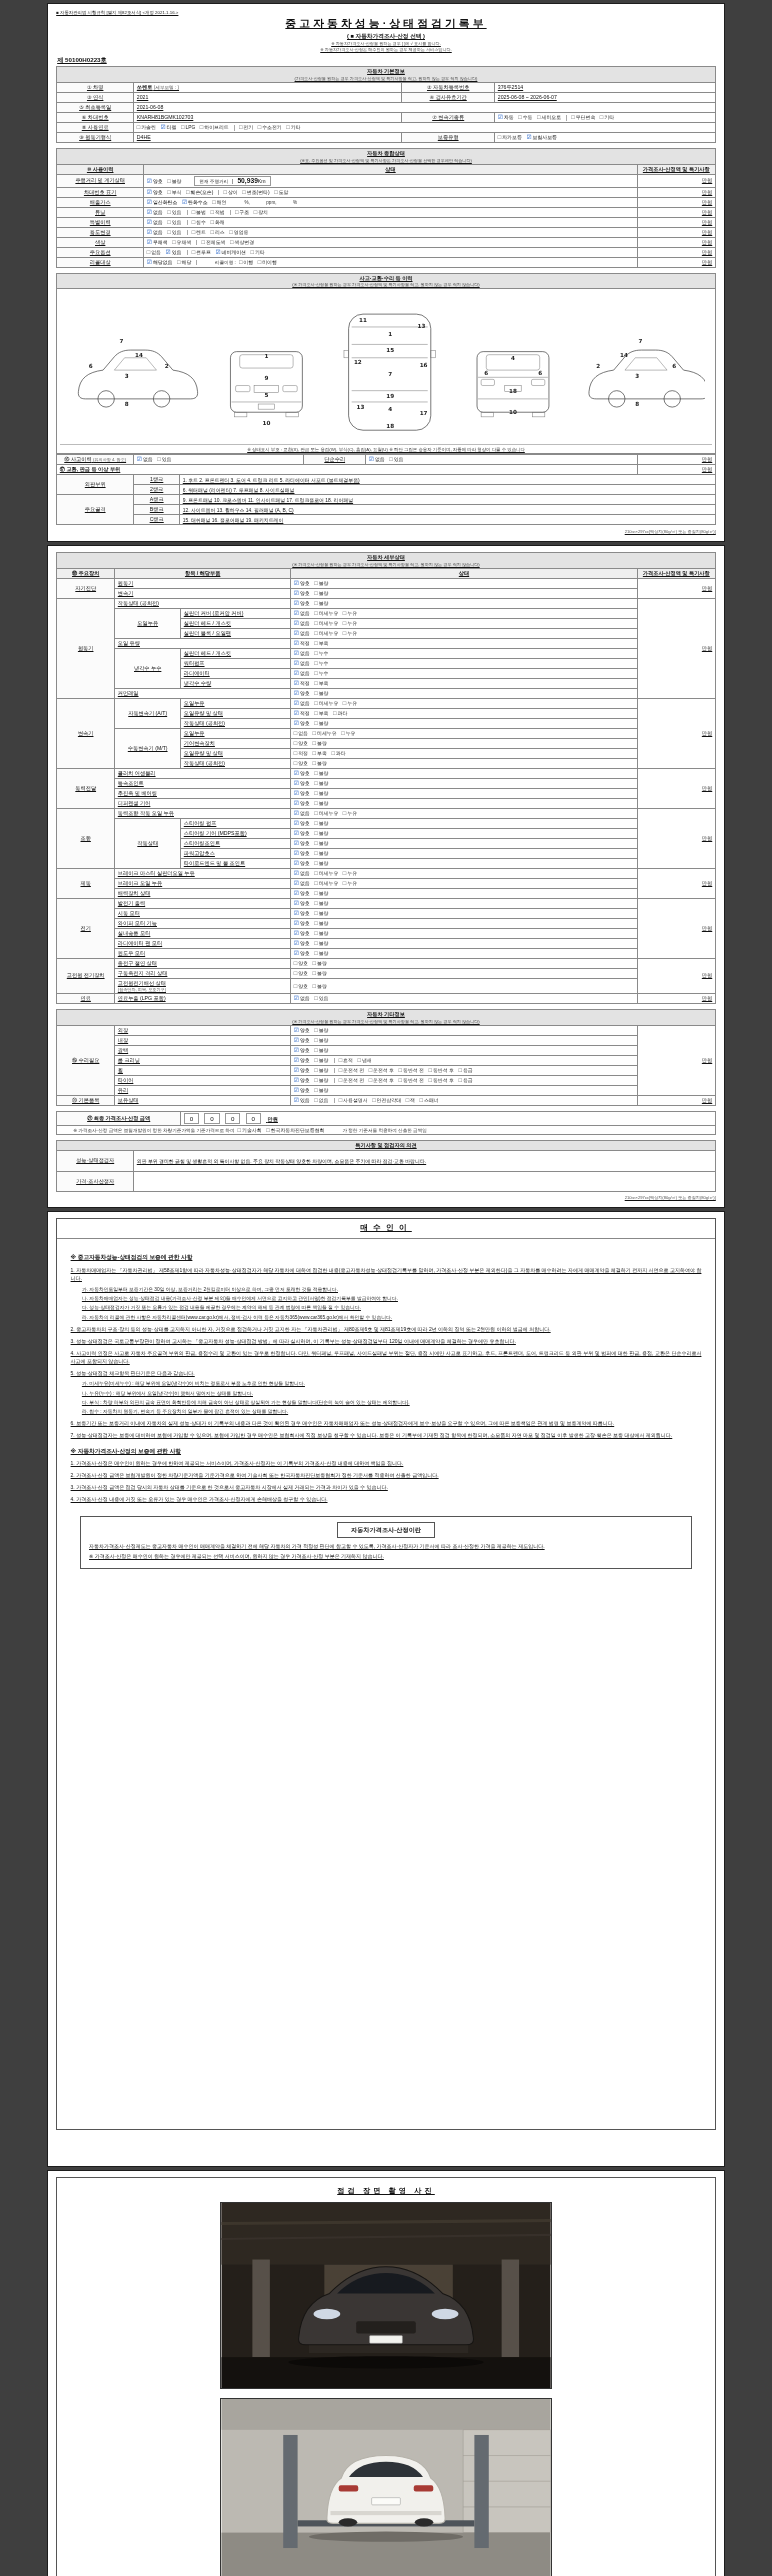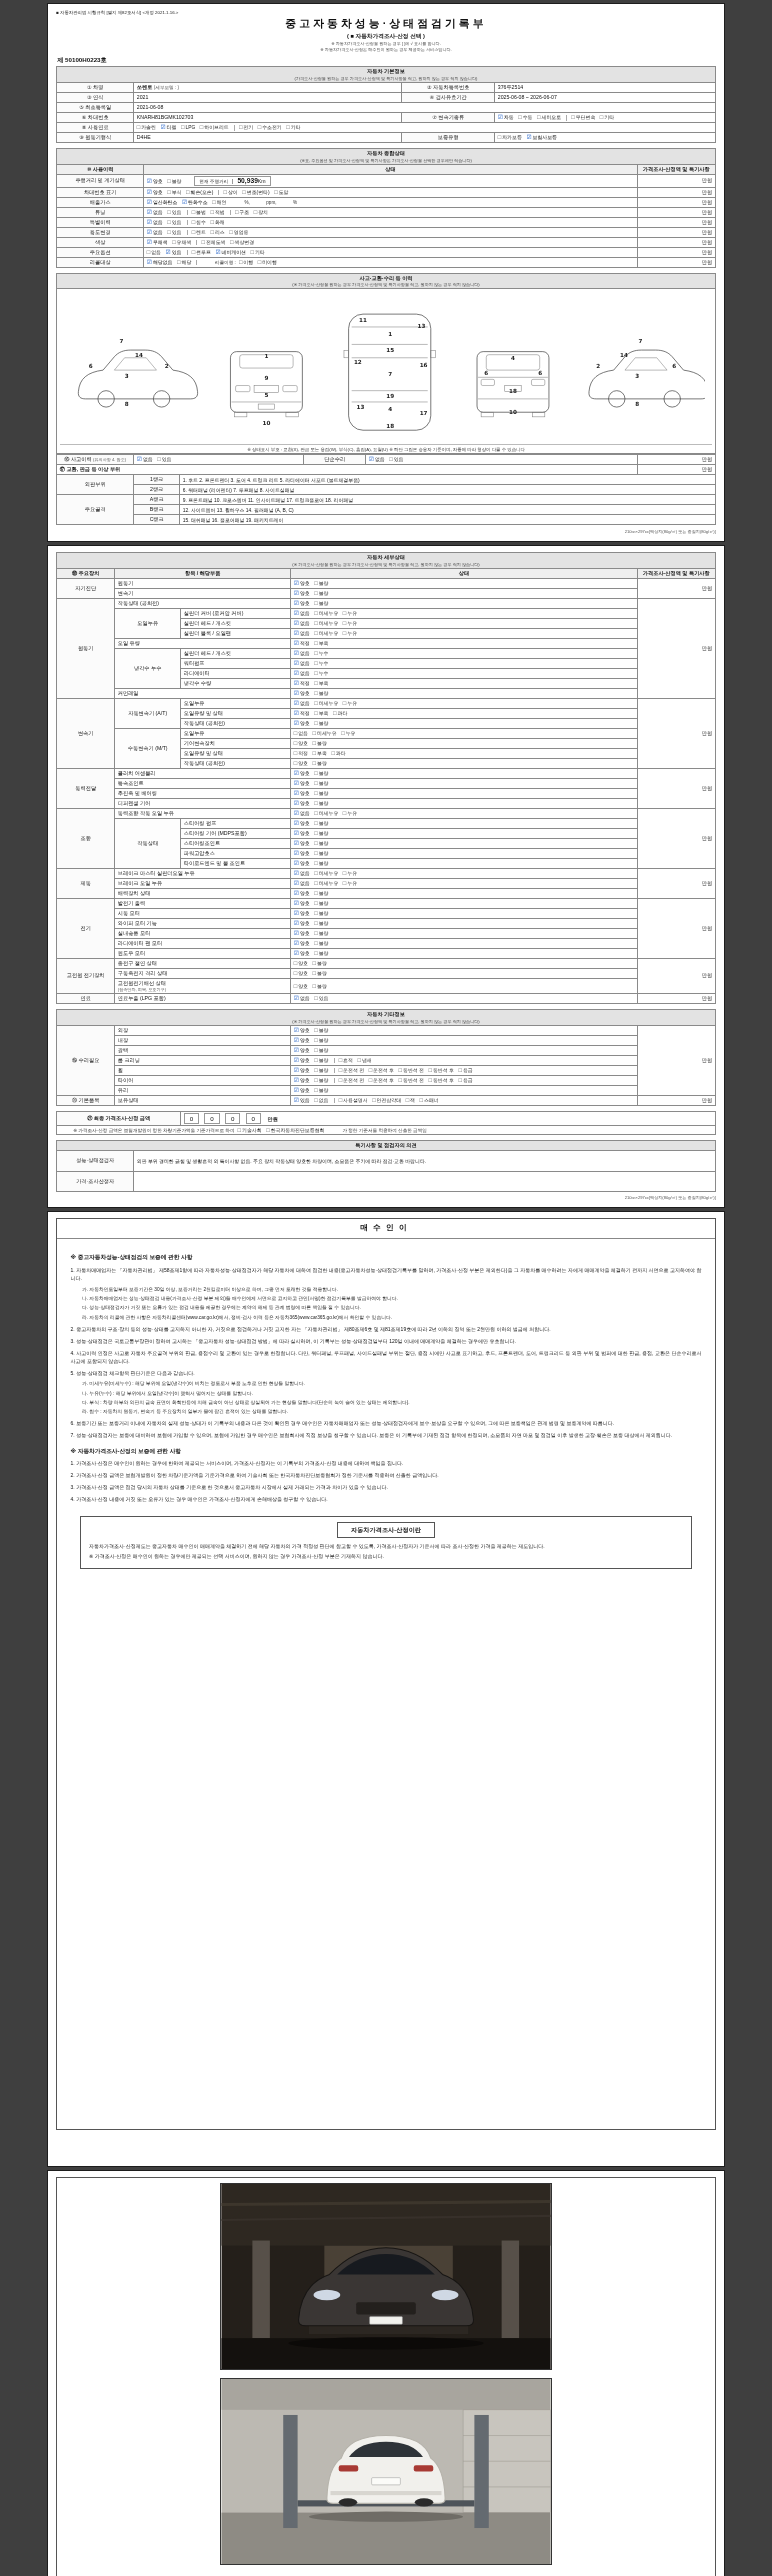--- a/index.html
+++ b/index.html
@@ -1,16 +1,16 @@
 <!DOCTYPE html>
 <html style="font-size:8.2px"><head>
 <meta charset="utf-8">
 <style>
   html,body{margin:0;padding:0;background:#3f3f3f;font-family:"Liberation Sans","DejaVu Sans",sans-serif;color:#111;}
-  .page{width:678px;margin:3.1px auto;background:#fff;border:0.5px solid #1d1d1d;padding:6.2px 8.2px;box-sizing:border-box;position:relative;}
+  .page{width:678px;margin:3.1px auto;background:#fff;border:0.5px solid #1d1d1d;padding:6.2px 8.2px;box-sizing:border-box;position:relative;text-decoration:underline;}
   .formref{font-size:4.4px;color:#222;}
   .title{text-align:center;font-size:10.8px;font-weight:bold;letter-spacing:3.1px;margin-top:2.1px;}
   .subtitle{text-align:center;font-size:5.7px;font-weight:bold;margin-top:1.5px;}
   .subnote2{text-align:center;font-size:4.1px;color:#444;margin-top:0.5px;}
   .docno{font-size:6.2px;font-weight:bold;margin:4.1px 0 1.5px 1px;}
   table.frm{border-collapse:collapse;width:100%;table-layout:fixed;}
   table.frm td{border:0.5px solid #8a8a8a;font-size:5.2px;padding:1px 2.6px;vertical-align:middle;word-break:keep-all;}
   td.hd{background:#e3e3e3;text-align:center;font-weight:bold;font-size:6.7px;padding:1.5px;}
   .hdnote{font-size:4.1px;font-weight:normal;color:#444;margin-top:0.5px;}
   td.lab{text-align:center;background:#fbfbfb;}
@@ -686,20 +686,21 @@
           <div class="deftitle"><span>자동차가격조사·산정이란</span></div>
           <div class="defline">자동차가격조사·산정제도는 중고자동차 매수인이 매매계약을 체결하기 전에 해당 자동차의 가격 적정성 판단에 참고할 수 있도록, 가격조사·산정자가 기준서에 따라 조사·산정한 가격을 제공하는 제도입니다.</div>
           <div class="defline">※ 가격조사·산정은 매수인이 원하는 경우에만 제공되는 선택 서비스이며, 원하지 않는 경우 가격조사·산정 부분은 기재하지 않습니다.</div>
         </div>
       </div>
   </div>
 </div>
 
 <div class="page" style="min-height:519px;">
   <div class="photobox">
+    <div class="phototitle">점검 장면 촬영 사진</div>
 
     <svg class="photo" width="330" height="185" viewBox="0 0 640 360">
       <rect width="640" height="360" fill="#241f1a"></rect>
       <rect y="0" width="640" height="120" fill="#2e2821"></rect>
       <line x1="0" y1="40" x2="640" y2="34" stroke="#3d362c" stroke-width="6"></line>
       <line x1="0" y1="70" x2="640" y2="62" stroke="#37302a" stroke-width="4"></line>
       <rect x="200" y="120" width="250" height="90" fill="#4a4136"></rect>
       <rect x="60" y="110" width="34" height="190" fill="#575049"></rect>
       <rect x="545" y="110" width="34" height="190" fill="#575049"></rect>
       <rect y="300" width="640" height="60" fill="#14110e"></rect>

